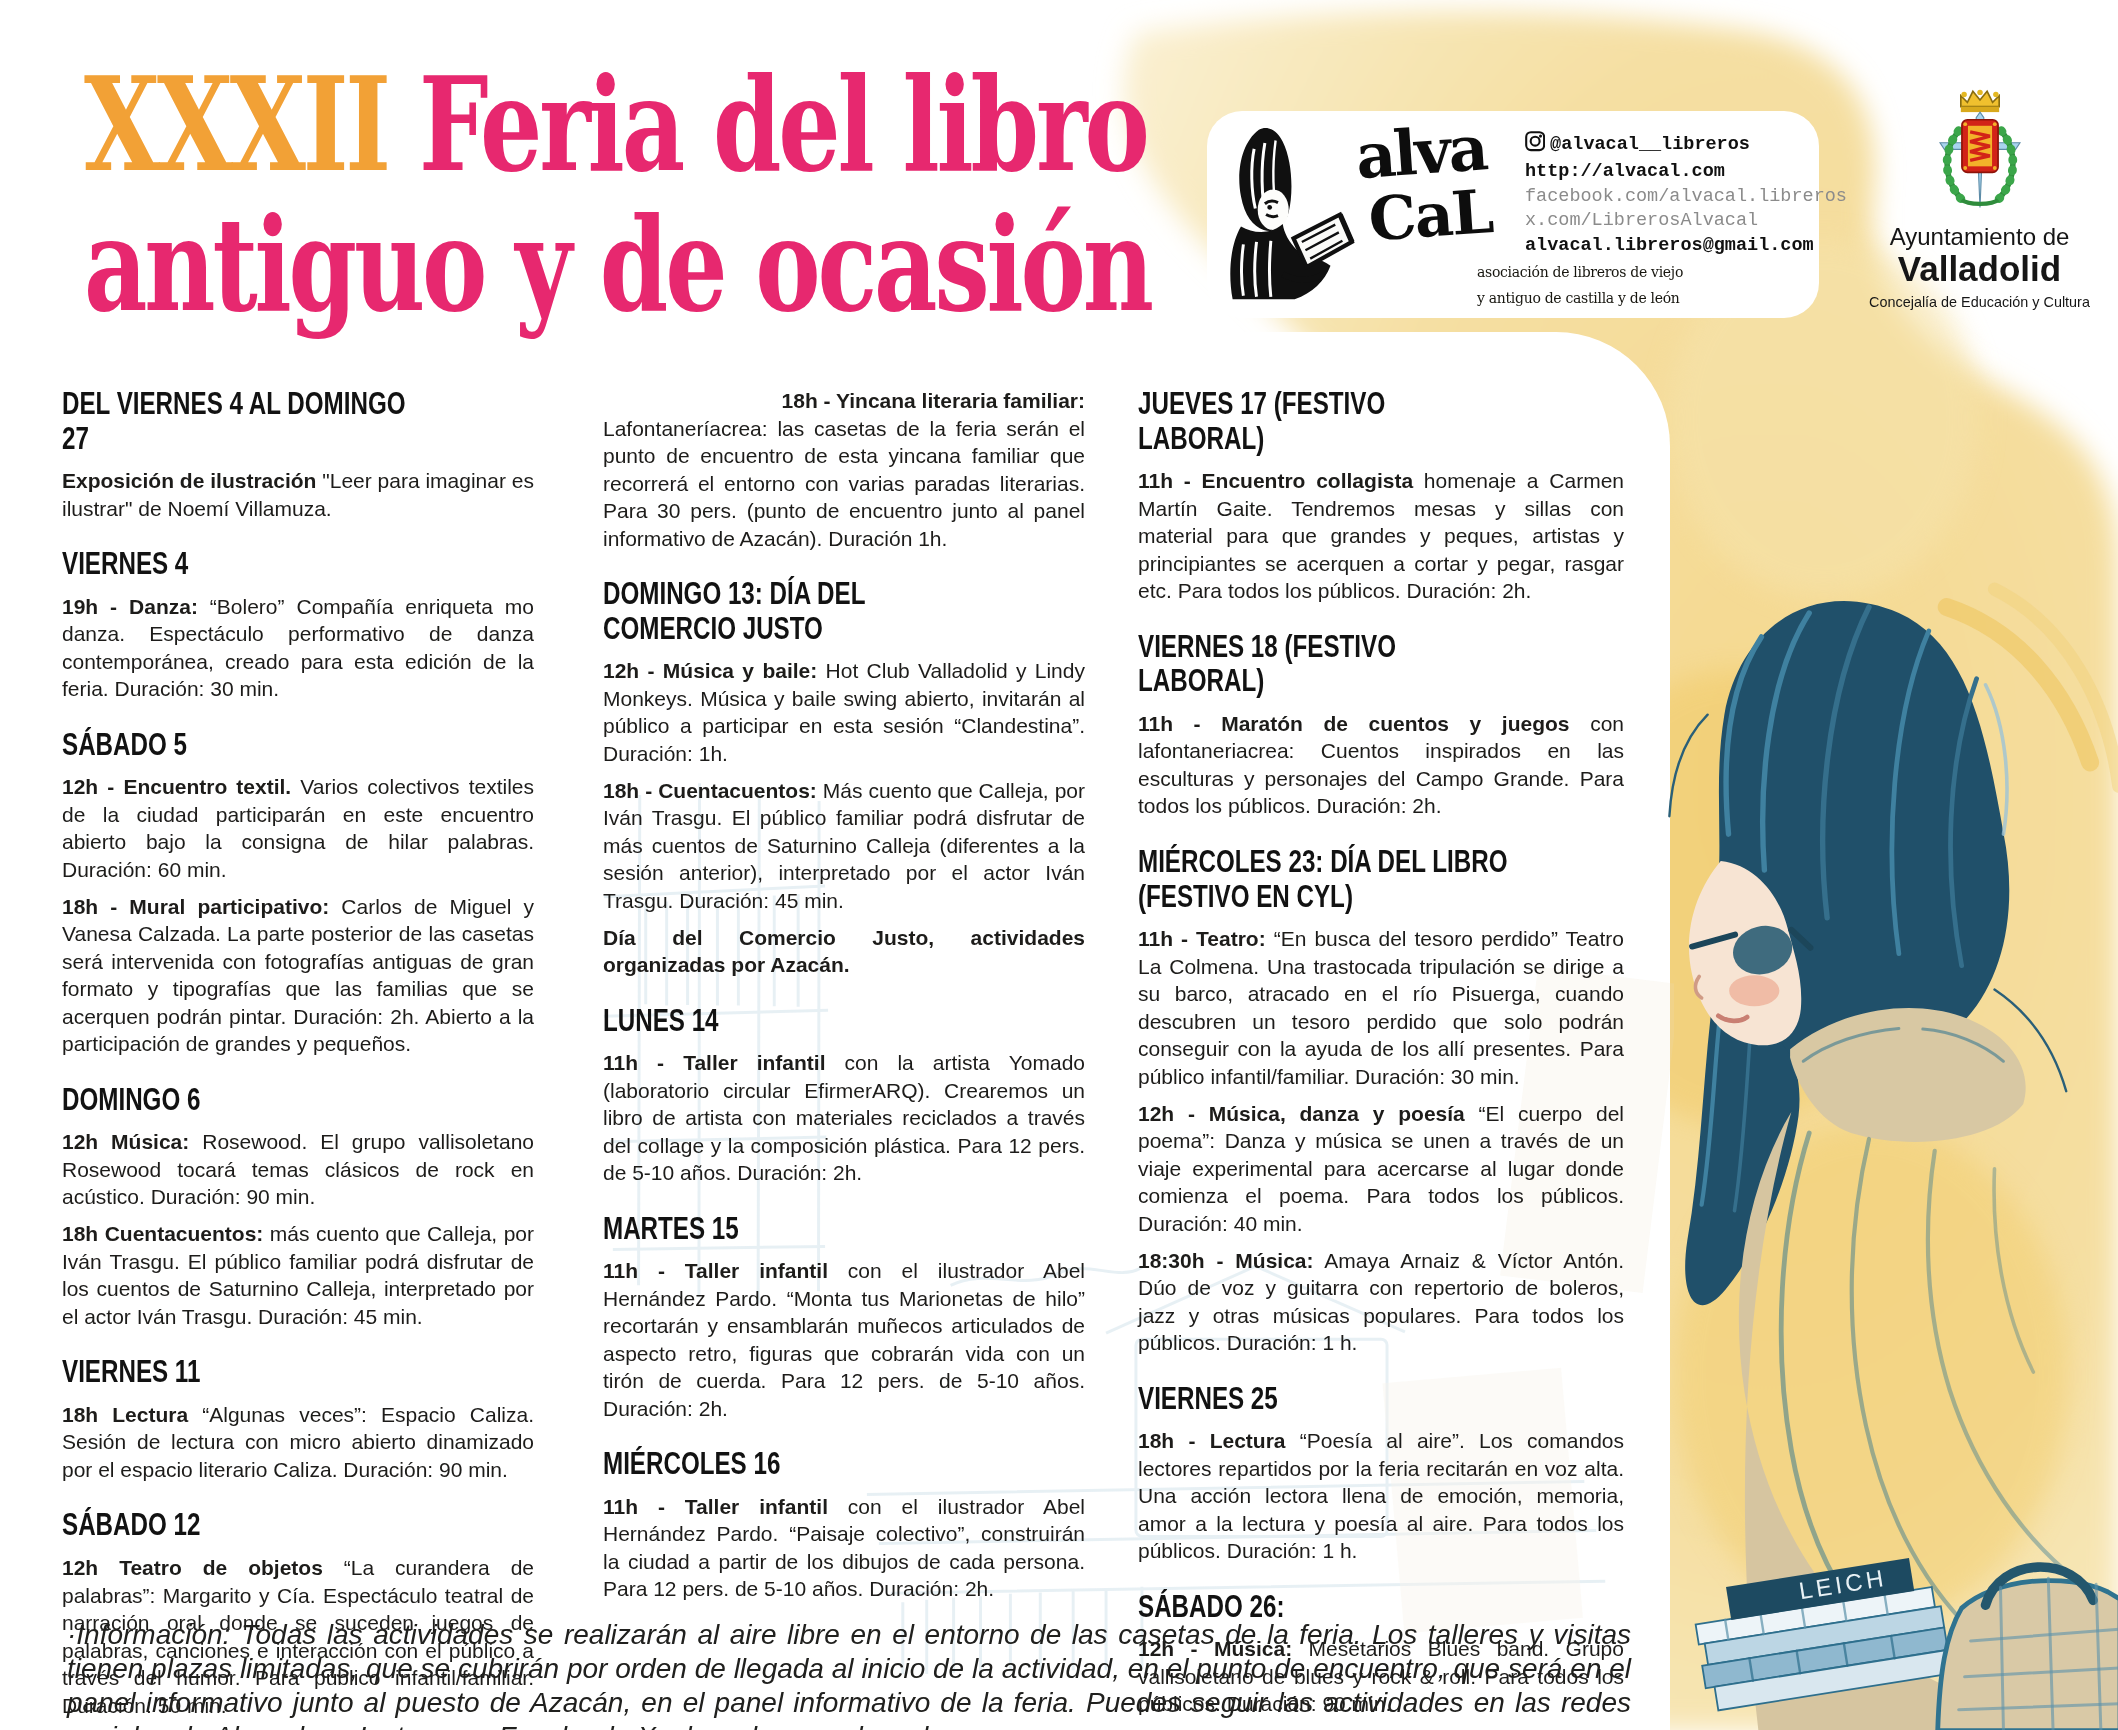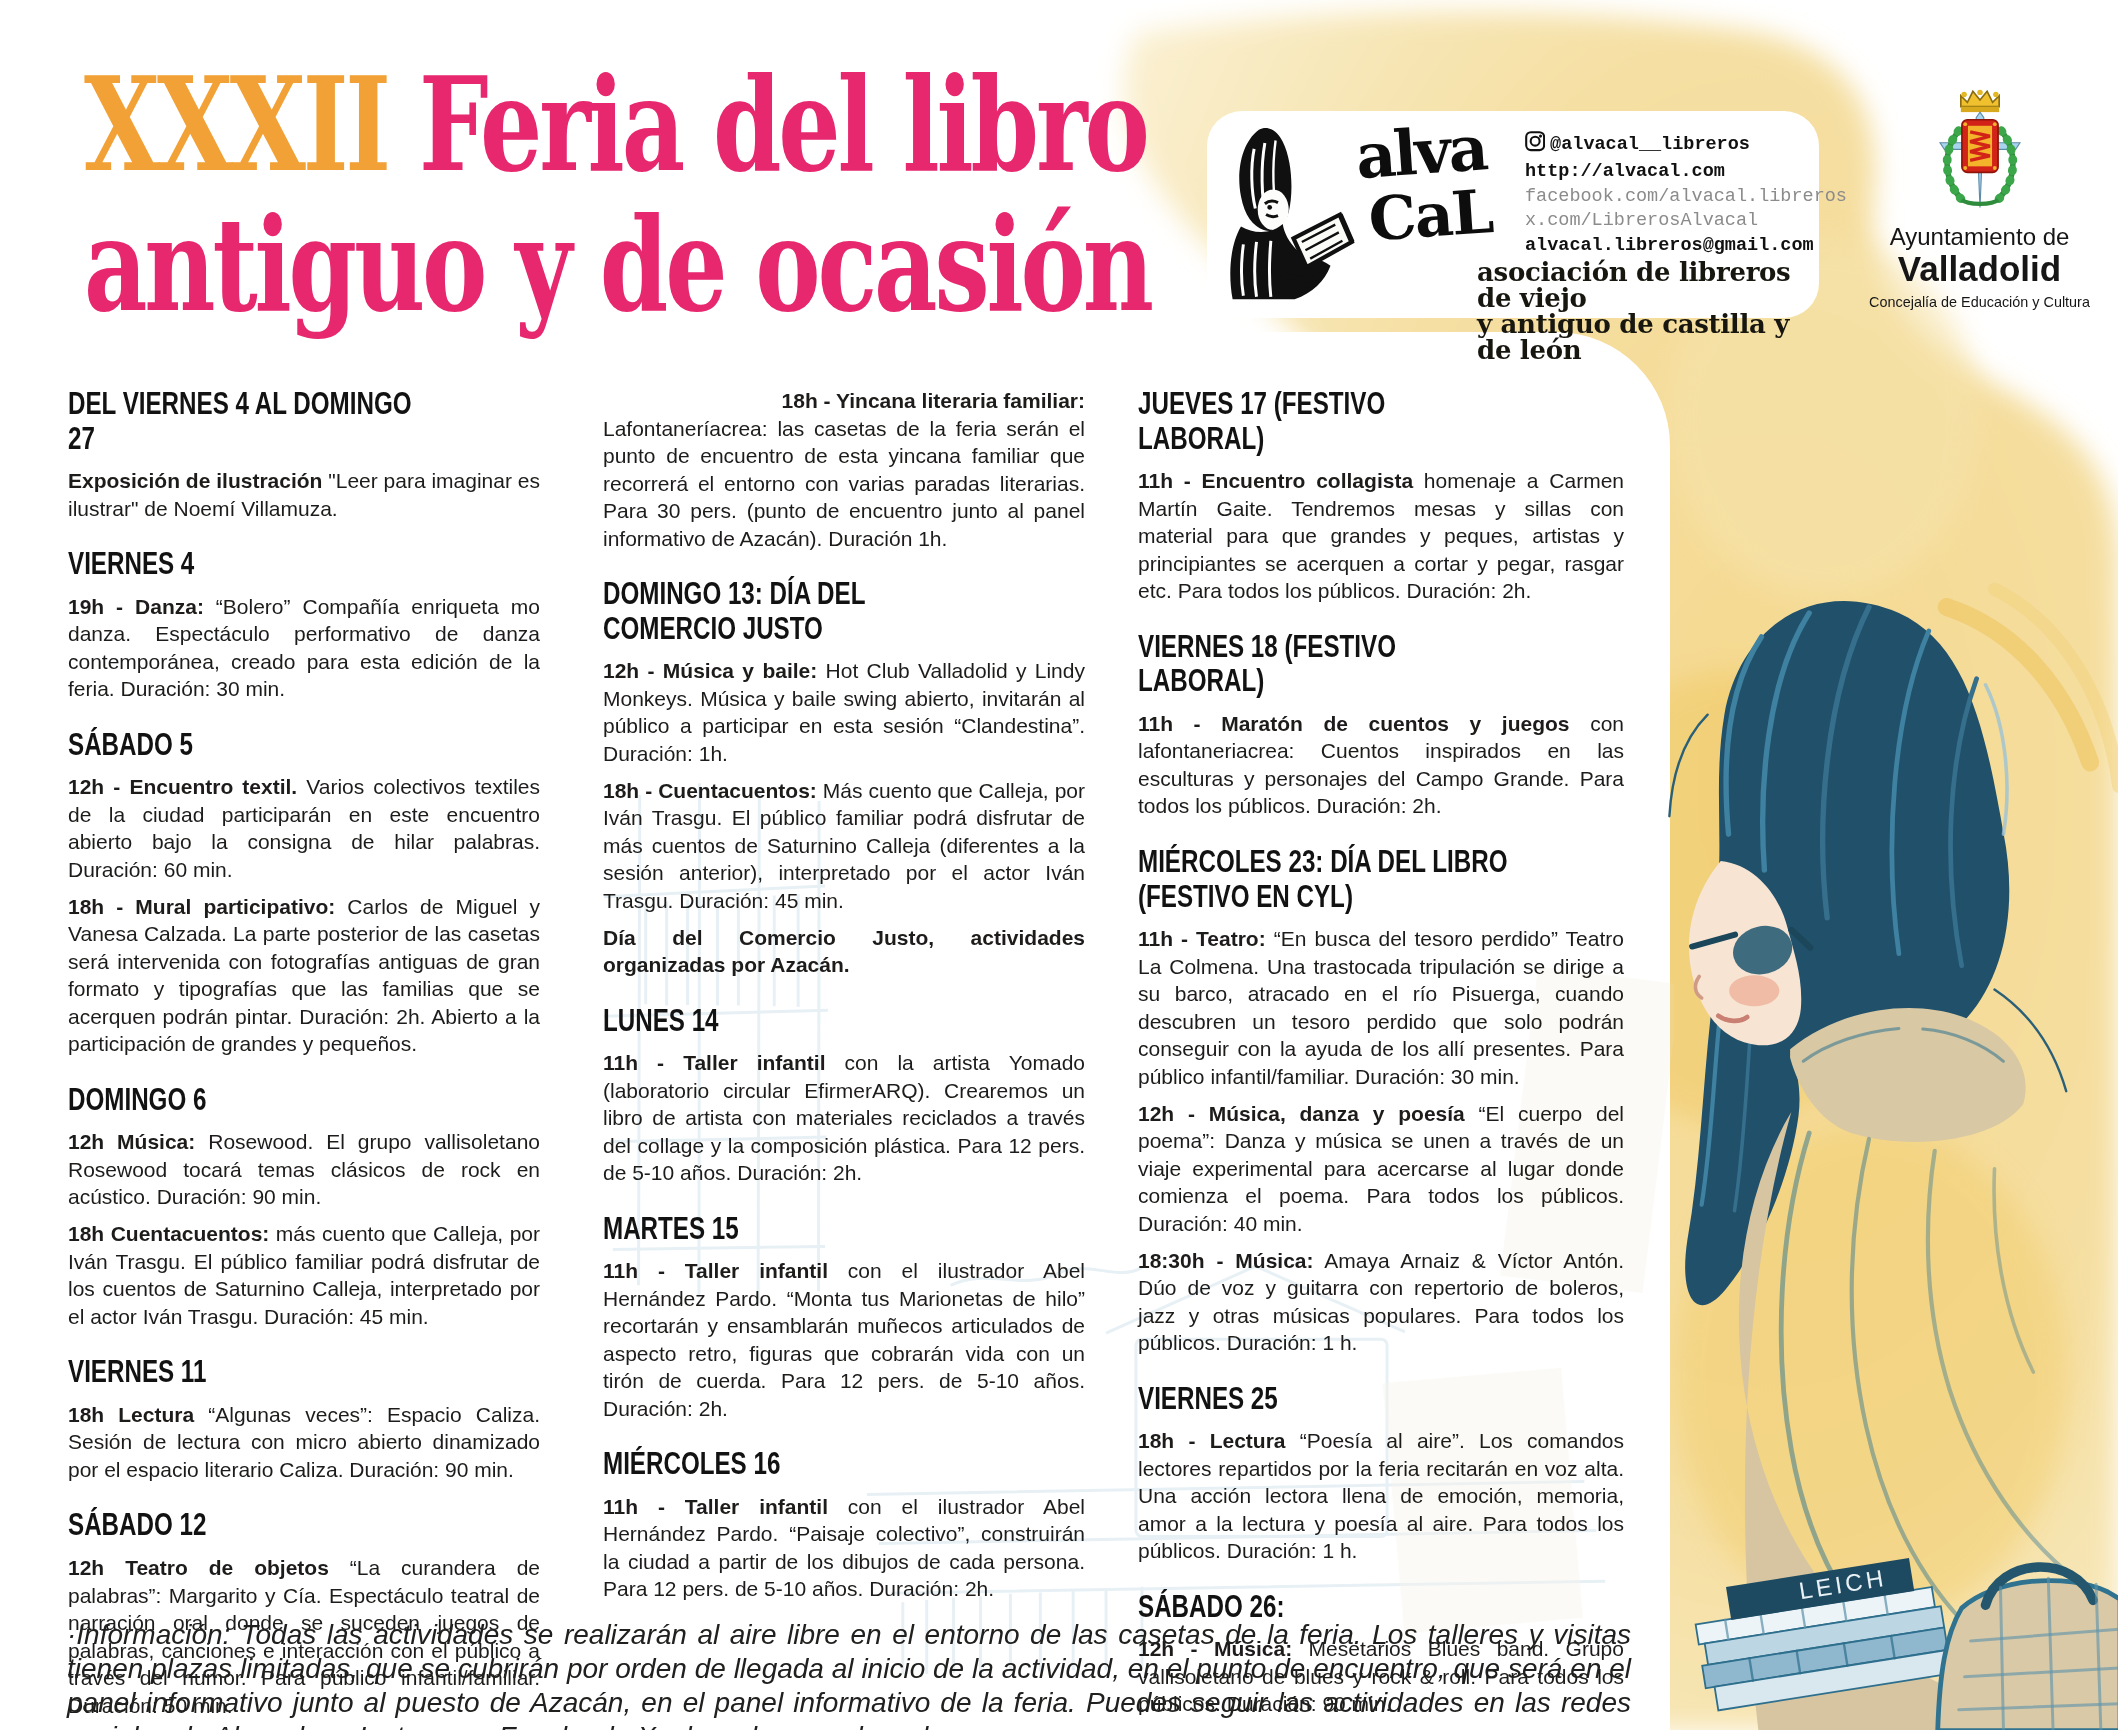--- a/index.html
+++ b/index.html
@@ -22,31 +22,31 @@
   
   .logo-card{left:1207px;top:111px;width:612px;height:207px;background:#fff;border-radius:35px;z-index:5;}
   .woodcut{position:absolute;left:15.5px;top:14.4px;width:141px;height:179px;}
   .logotext{position:absolute;left:151px;top:10.8px;width:120px;font-family:"DejaVu Serif",serif;font-weight:700;color:#0d0d0d;line-height:1;transform:rotate(-4deg);}
   .logotext .l1{font-size:62px;letter-spacing:-2.4px;}
   .logotext .l2{font-size:60px;letter-spacing:-1.8px;margin-top:2.4px;margin-left:8.4px;}
   .contacts{position:absolute;left:270px;top:20.3px;width:335px;font-family:"Liberation Mono","DejaVu Sans Mono",monospace;font-size:18.5px;line-height:24.5px;color:#111;font-weight:700;margin-left:48px;}
   .contacts .row{white-space:nowrap;}
   .contacts .dim{color:#8b8b8b;font-weight:400;}
   .ig{display:inline-block;vertical-align:-2.4px;margin-right:4.8px;}
-  .assoc{position:absolute;left:270px;top:148px;width:338px;font-family:"DejaVu Serif",serif;font-weight:700;font-size:26px;line-height:26px;color:#17160f;letter-spacing:-0.3px;}
+  .assoc{position:absolute;left:270px;top:148px;width:338px;font-family:"DejaVu Serif",serif;font-weight:400;font-size:14px;line-height:26px;color:#17160f;letter-spacing:-0.3px;}
 
   
   .city{left:1839px;top:88px;width:281px;text-align:center;z-index:5;color:#161616;}
   .city .l1{font-size:24px;margin-top:7.2px;}
   .city .l2{font-size:35px;font-weight:700;line-height:36px;margin-top:0;}
   .city .l3{font-size:14.4px;margin-top:7.2px;}
 
   
   .col{position:absolute;top:387px;z-index:5;color:#1d1c1a;}
-  .col1{left:68px;width:472px;}
+  .col1{left:62px;width:472px;}
   .col2{left:603px;width:482px;}
   .col3{left:1138px;width:486px;}
   .section{margin-top:25px;}
   .section:first-child{margin-top:0;}
   .section h3{margin:0 0 10.8px 0;font-size:31px;font-weight:700;color:#121212;line-height:1.12;}
   .section h3 .hx{display:inline-block;transform:scaleX(.78);transform-origin:0 50%;}
   .ev{margin:0 0 9.6px 0;font-size:21px;line-height:27.5px;text-align:justify;}
   .ev b{font-weight:700;}
   .ev b.block{display:block;text-align:right;}
 

